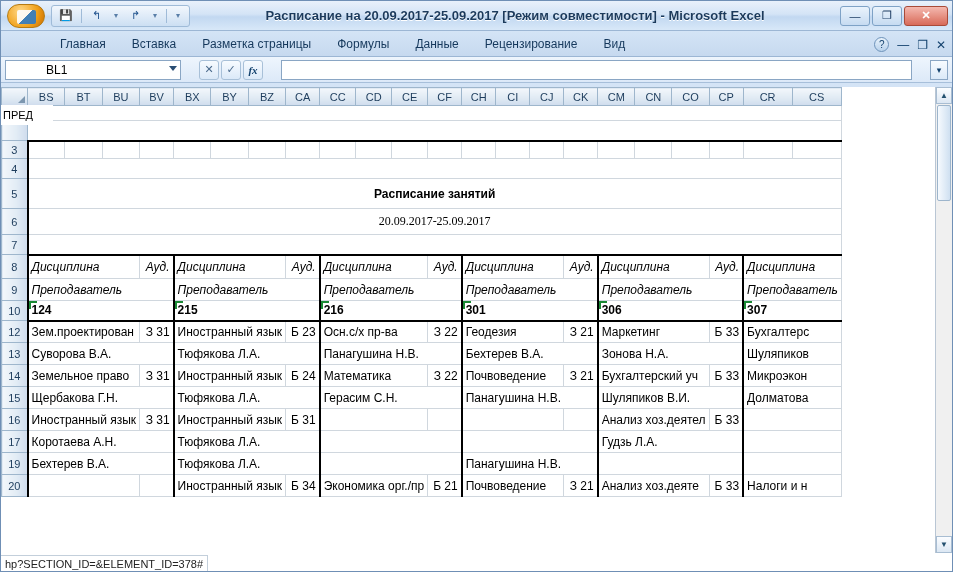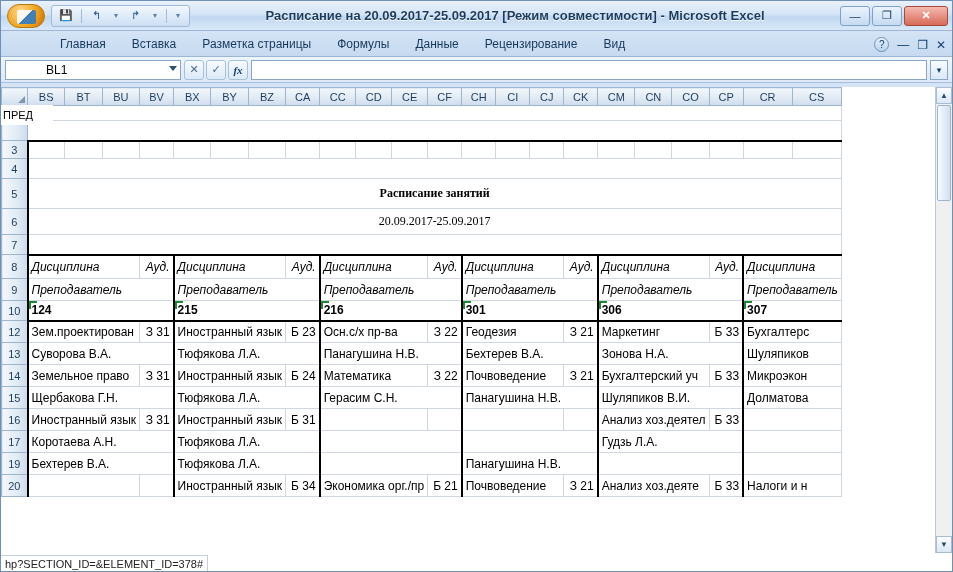--- a/index.html
+++ b/index.html
@@ -124,21 +124,21 @@
     border: 1px solid #6e93ba;
     font-size: 10px; color: #14436f;
     display: flex; align-items: center; justify-content: center;
   }
 
   
   .formulabar {
     height: 26px;
     display: flex;
     align-items: center;
-    gap: 3px;
+    gap: 18px;
     padding: 2px 4px;
     background: linear-gradient(to bottom, #eef5fd, #dce9f8);
     border-bottom: 1px solid #a7bfda;
   }
   .namebox {
     width: 176px; height: 20px;
     background: #ffffff;
     border: 1px solid #8aa6c4;
     display: flex; align-items: center;
     font-size: 12px;
@@ -230,21 +230,21 @@
     vertical-align: middle;
     background: #ffffff;
   }
   
   .frame-l { border-left: 2px solid #000 !important; }
   .frame-r { border-right: 2px solid #000 !important; }
   .frame-t { border-top: 2px solid #000 !important; }
   .frame-b { border-bottom: 2px solid #000 !important; }
   .nob { border-right-color: transparent; border-bottom-color: transparent; }
   .title-cell {
-    font-family: Liberation Serif, serif;
+    font-family: Liberation Sans, sans-serif;
     font-size: 22px;
     font-weight: bold;
     text-align: center;
   }
   .subtitle-cell {
     font-family: "Liberation Serif", serif;
     font-size: 15px;
     text-align: center;
   }
   .ital { font-style: italic; }

